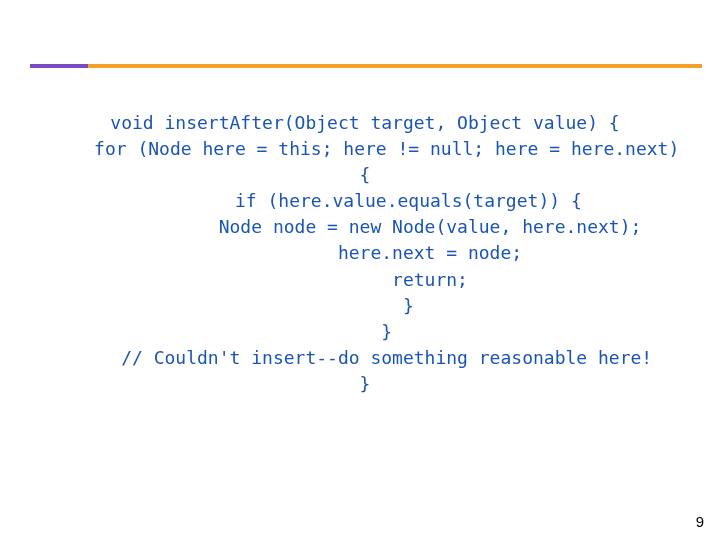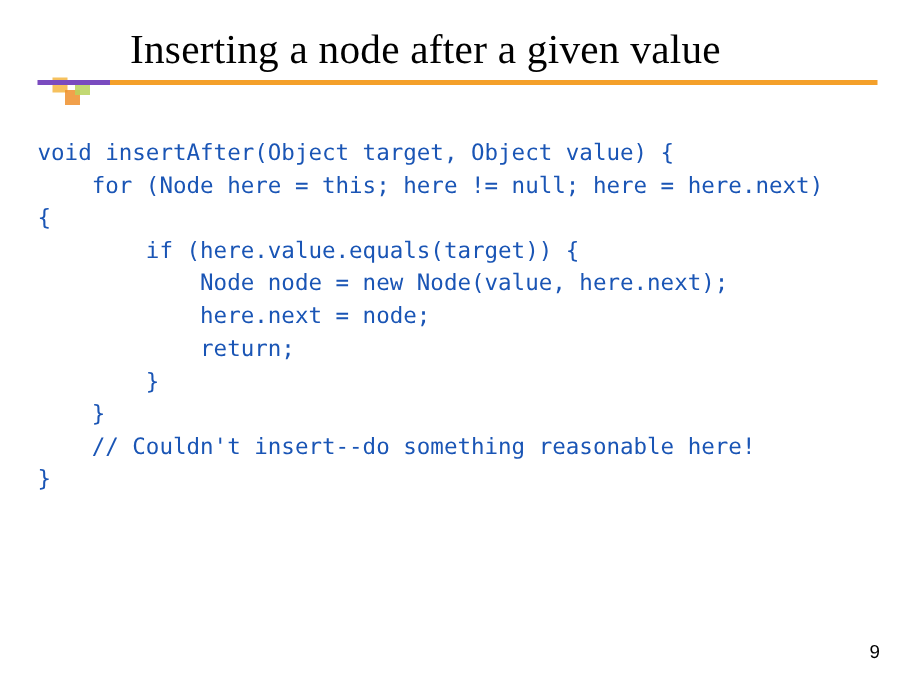--- a/index.html
+++ b/index.html
@@ -61,41 +61,36 @@
   .code-block {
     position: absolute;
     top: 110px;
     left: 30px;
     right: 20px;
     font-family: "Consolas", "Lucida Console", "Menlo", monospace;
     font-size: 18px;
     line-height: 1.45;
     color: #1a55b5;
     white-space: pre;
+    text-align: center;
   }
   .page-num {
     position: absolute;
     right: 16px;
     bottom: 10px;
     font-family: Arial, sans-serif;
     font-size: 15px;
     color: #000;
   }
 </style>
 </head>
 <body>
 
 <div class="slide">
 
-  <div class="title-row">
-    <div class="deco-square sq1"></div>
-    <div class="deco-square sq2"></div>
-    <div class="deco-square sq3"></div>
-    <div class="title-text">Inserting a node after a given value</div>
-  </div>
 
   <div class="title-underline">
     <div class="ul-purple"></div>
     <div class="ul-orange"></div>
   </div>
 
   <div class="code-block"><span>void insertAfter(Object target, Object value) {</span>
 <span>    for (Node here = this; here != null; here = here.next)</span>
 <span>{</span>
 <span>        if (here.value.equals(target)) {</span>

